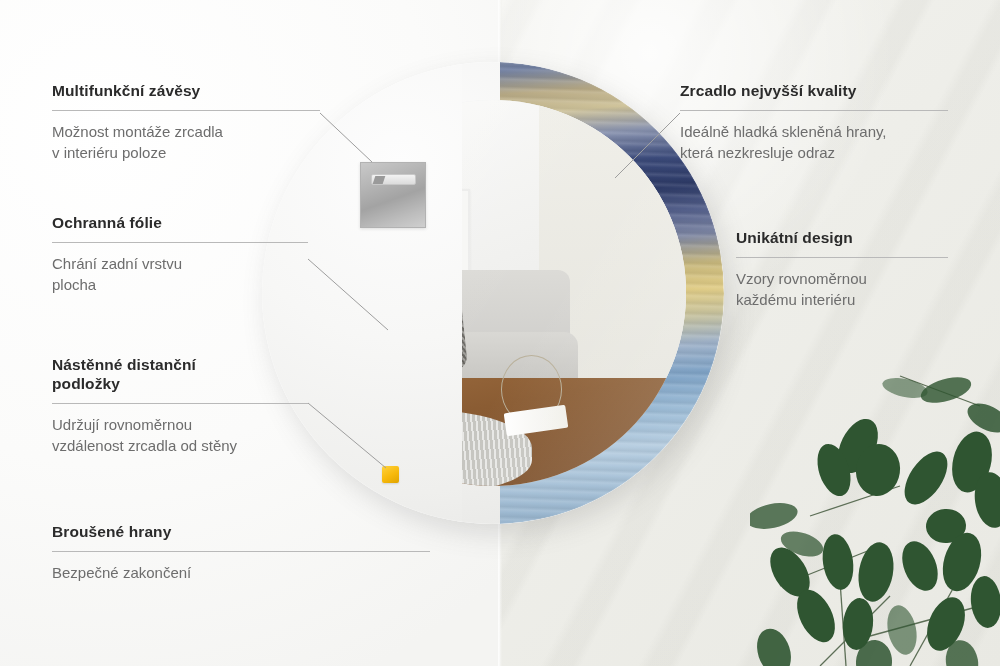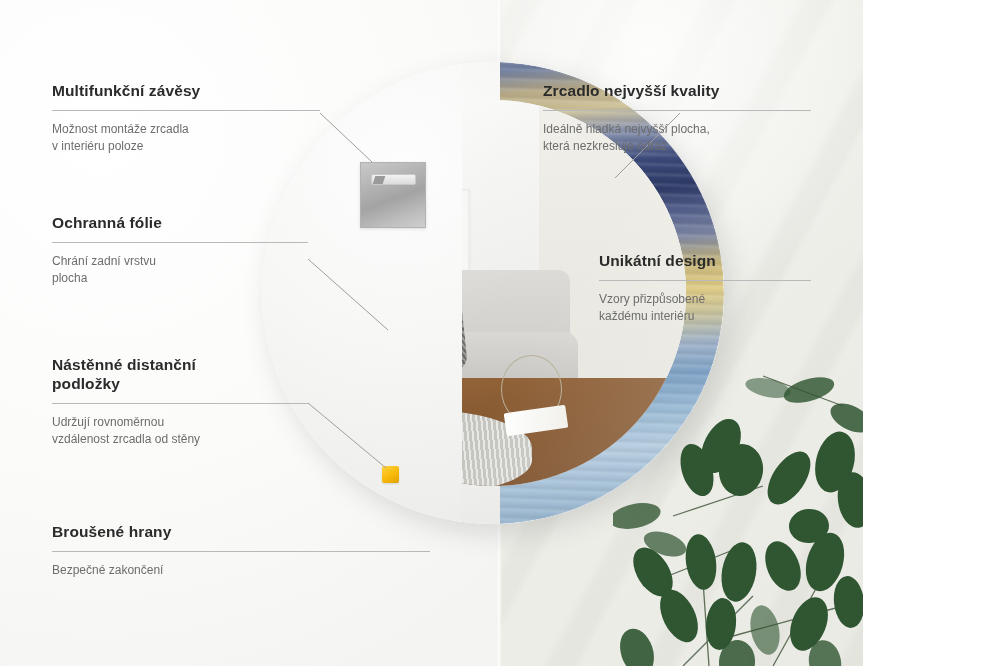--- a/index.html
+++ b/index.html
@@ -5,21 +5,21 @@
   * { box-sizing: border-box; margin: 0; padding: 0; }
 
   html, body {
     width: 1000px; height: 666px;
     overflow: hidden;
     font-family: "Liberation Sans", sans-serif;
   }
 
   #stage {
     position: relative;
-    width: 863px; height: 666px;
+    width: 1000px; height: 666px;
     background: #fdba74;
     overflow: hidden;
   }
 
   
   .bg-left {
     position: absolute; left: 0; top: 0; width: 500px; height: 666px;
     background:
       radial-gradient(120% 90% at 20% 20%, #ffffff 0%, #fbfbfa 55%, #f4f4f2 100%);
   }
@@ -282,21 +282,21 @@
     color: #2b2b2b;
     letter-spacing: .1px;
     line-height: 1.22;
   }
   .callout .rule {
     height: 1px;
     background: #b9b9b9;
     margin: 9px 0 10px 0;
   }
   .callout p {
-    font-size: 12px;
+    font-size: 15px;
     color: #6d6d6d;
     line-height: 1.42;
     font-weight: normal;
   }
 
   
   #leaders {
     position: absolute; left: 0; top: 0; width: 1000px; height: 666px;
     pointer-events: none;
   }
@@ -389,27 +389,27 @@
 
   <div class="callout left" style="left:52px; top:356px; width:256px;">
     <h3><span>Nástěnné distanční</span><br><span>podložky</span></h3>
     <div class="rule"></div>
     <p><span>Udržují rovnoměrnou</span><br><span>vzdálenost zrcadla od stěny</span></p>
   </div>
 
   <div class="callout right" style="right:52px; top:82px; width:268px;">
     <h3>Zrcadlo nejvyšší kvality</h3>
     <div class="rule"></div>
-    <p><span>Ideálně hladká nejvyšší plocha,</span><br><span>která nezkresluje odraz</span></p>
-  </div>
-
-  <div class="callout right" style="right:52px; top:229px; width:212px;margin-top:23px;">
+    <p><span>Ideálně hladká skleněná hrany,</span><br><span>která nezkresluje odraz</span></p>
+  </div>
+
+  <div class="callout right" style="right:52px; top:229px; width:212px;">
     <h3>Unikátní design</h3>
     <div class="rule"></div>
-    <p><span>Vzory přizpůsobené</span><br><span>každému interiéru</span></p>
+    <p><span>Vzory rovnoměrnou</span><br><span>každému interiéru</span></p>
   </div>
 
   <div id="leaves">
     <svg viewBox="0 0 250 300">
       <g stroke="#5d6f57" stroke-width="1.3" fill="none">
         <path d="M150 10 L230 40"></path>
         <path d="M60 150 L150 120"></path>
         <path d="M30 220 L130 180"></path>
         <path d="M70 300 L140 230"></path>
         <path d="M160 300 L210 210"></path>

